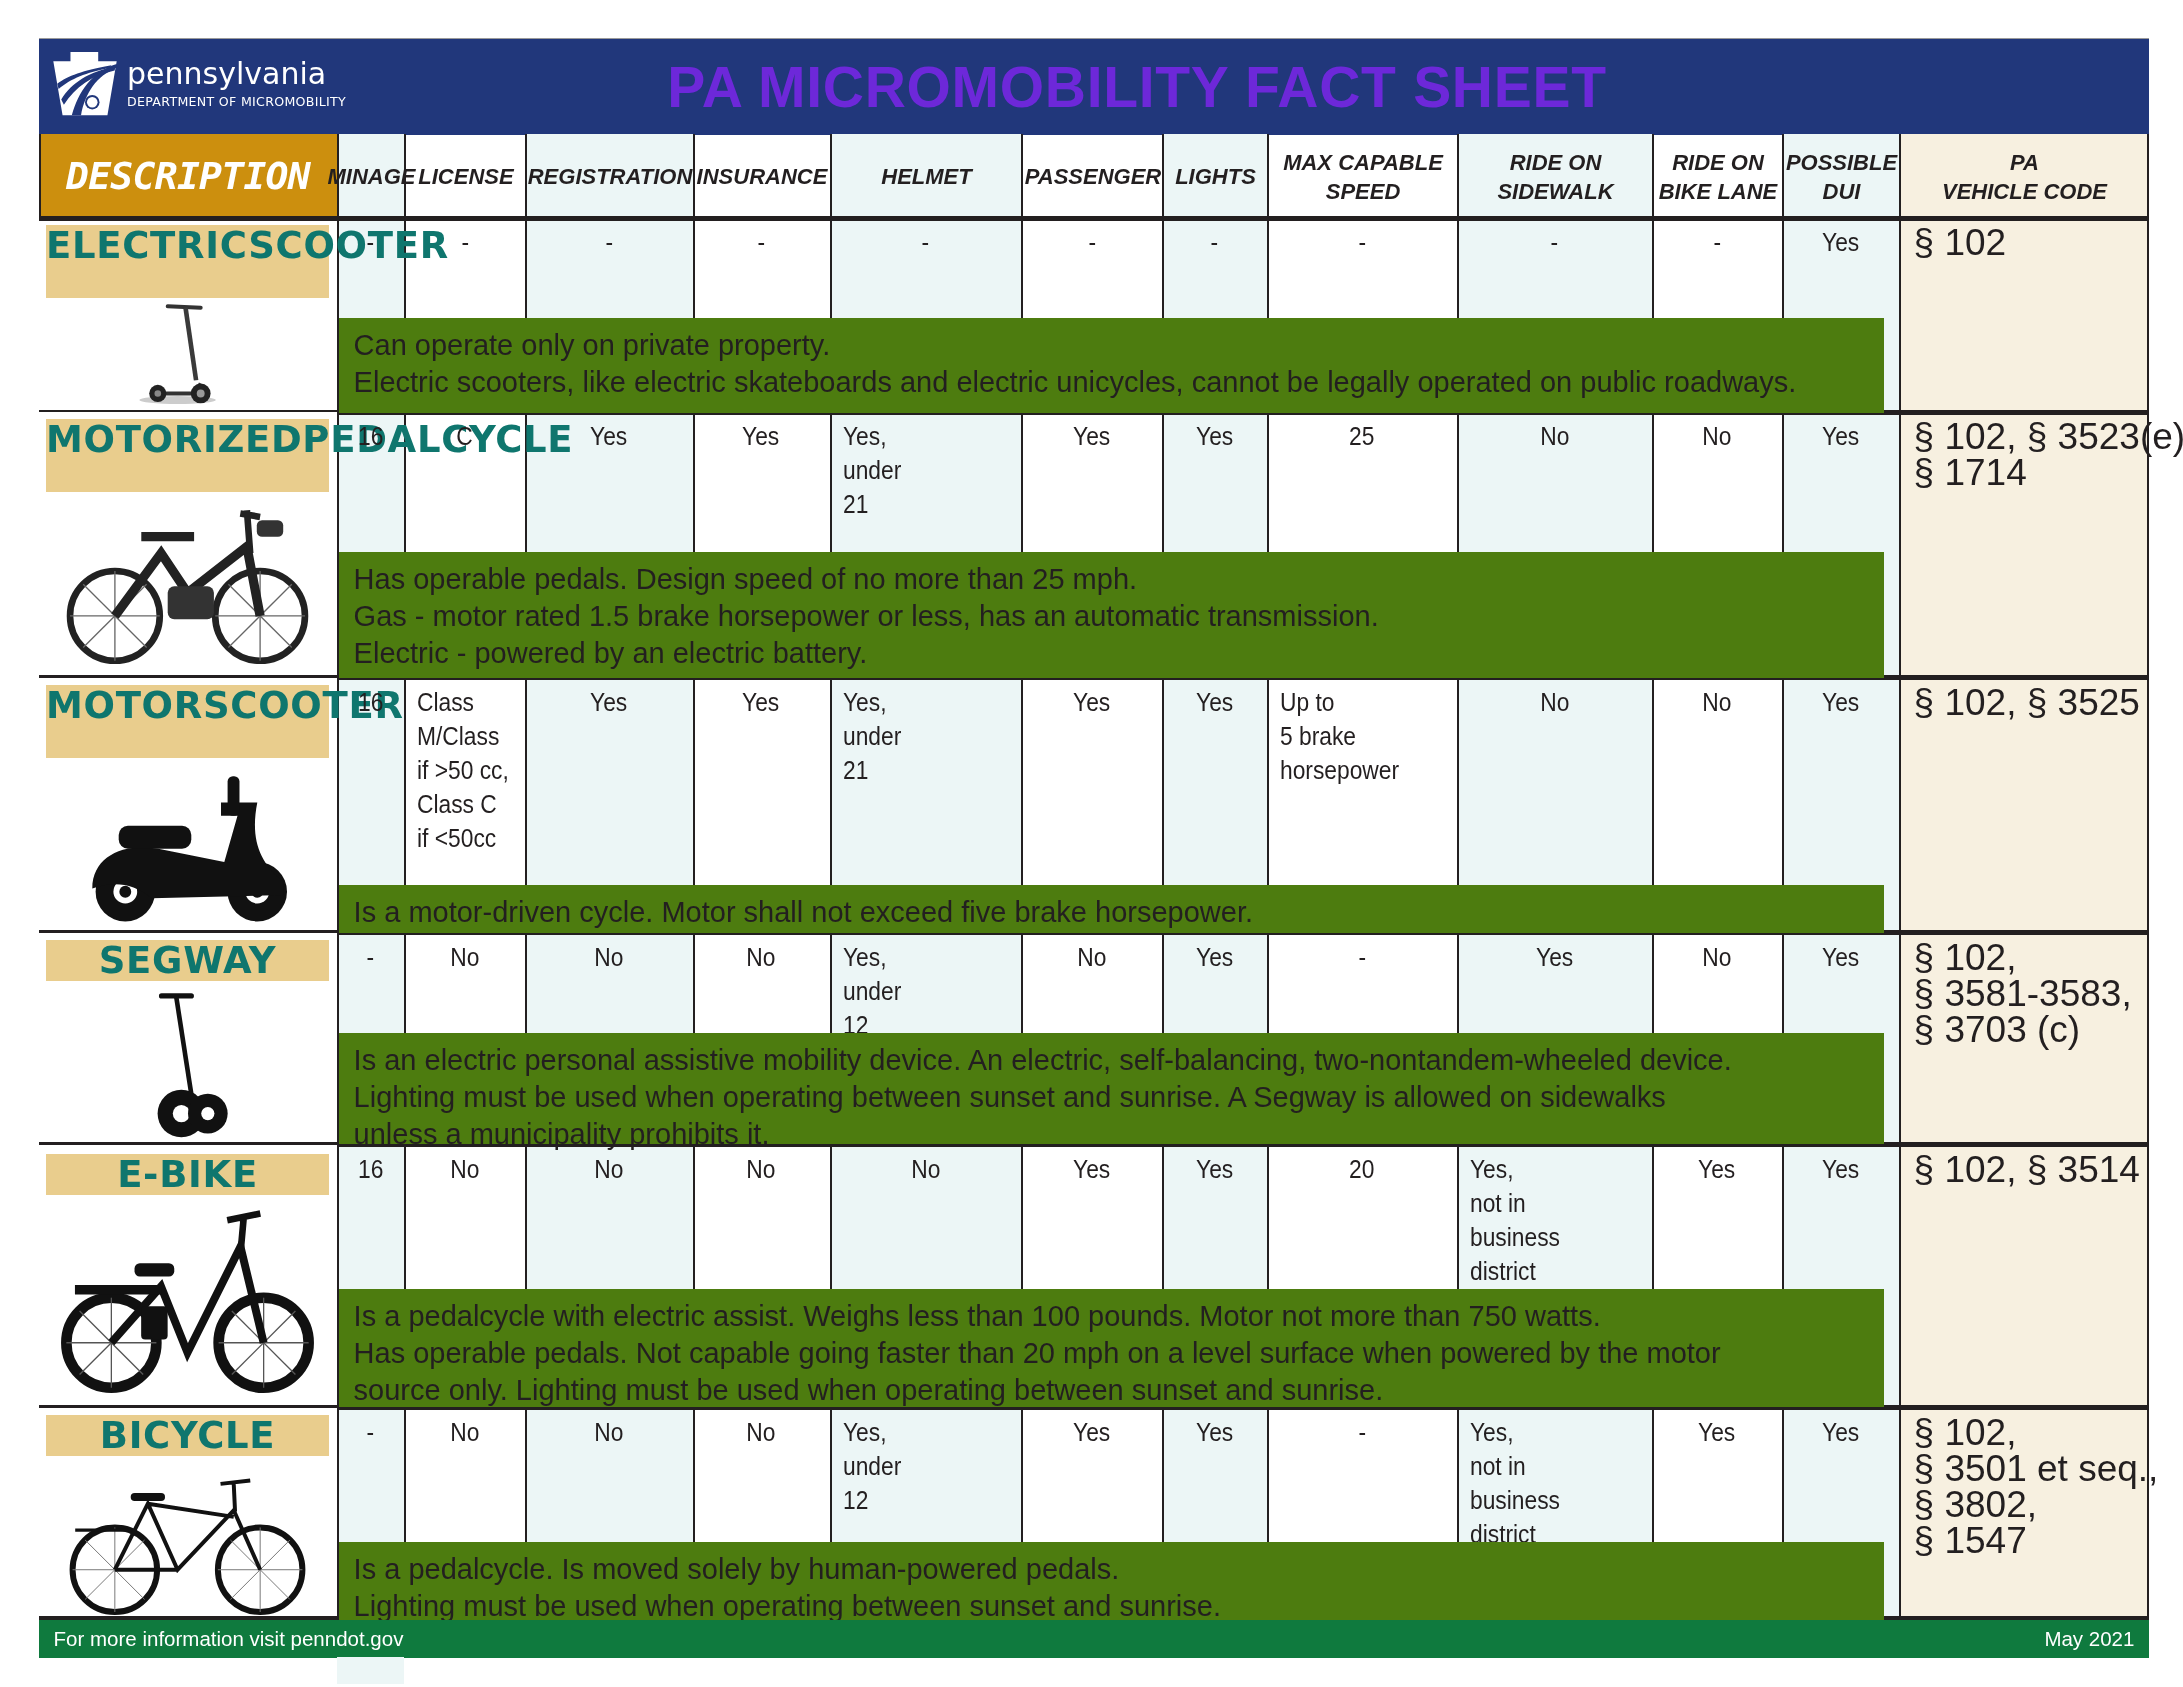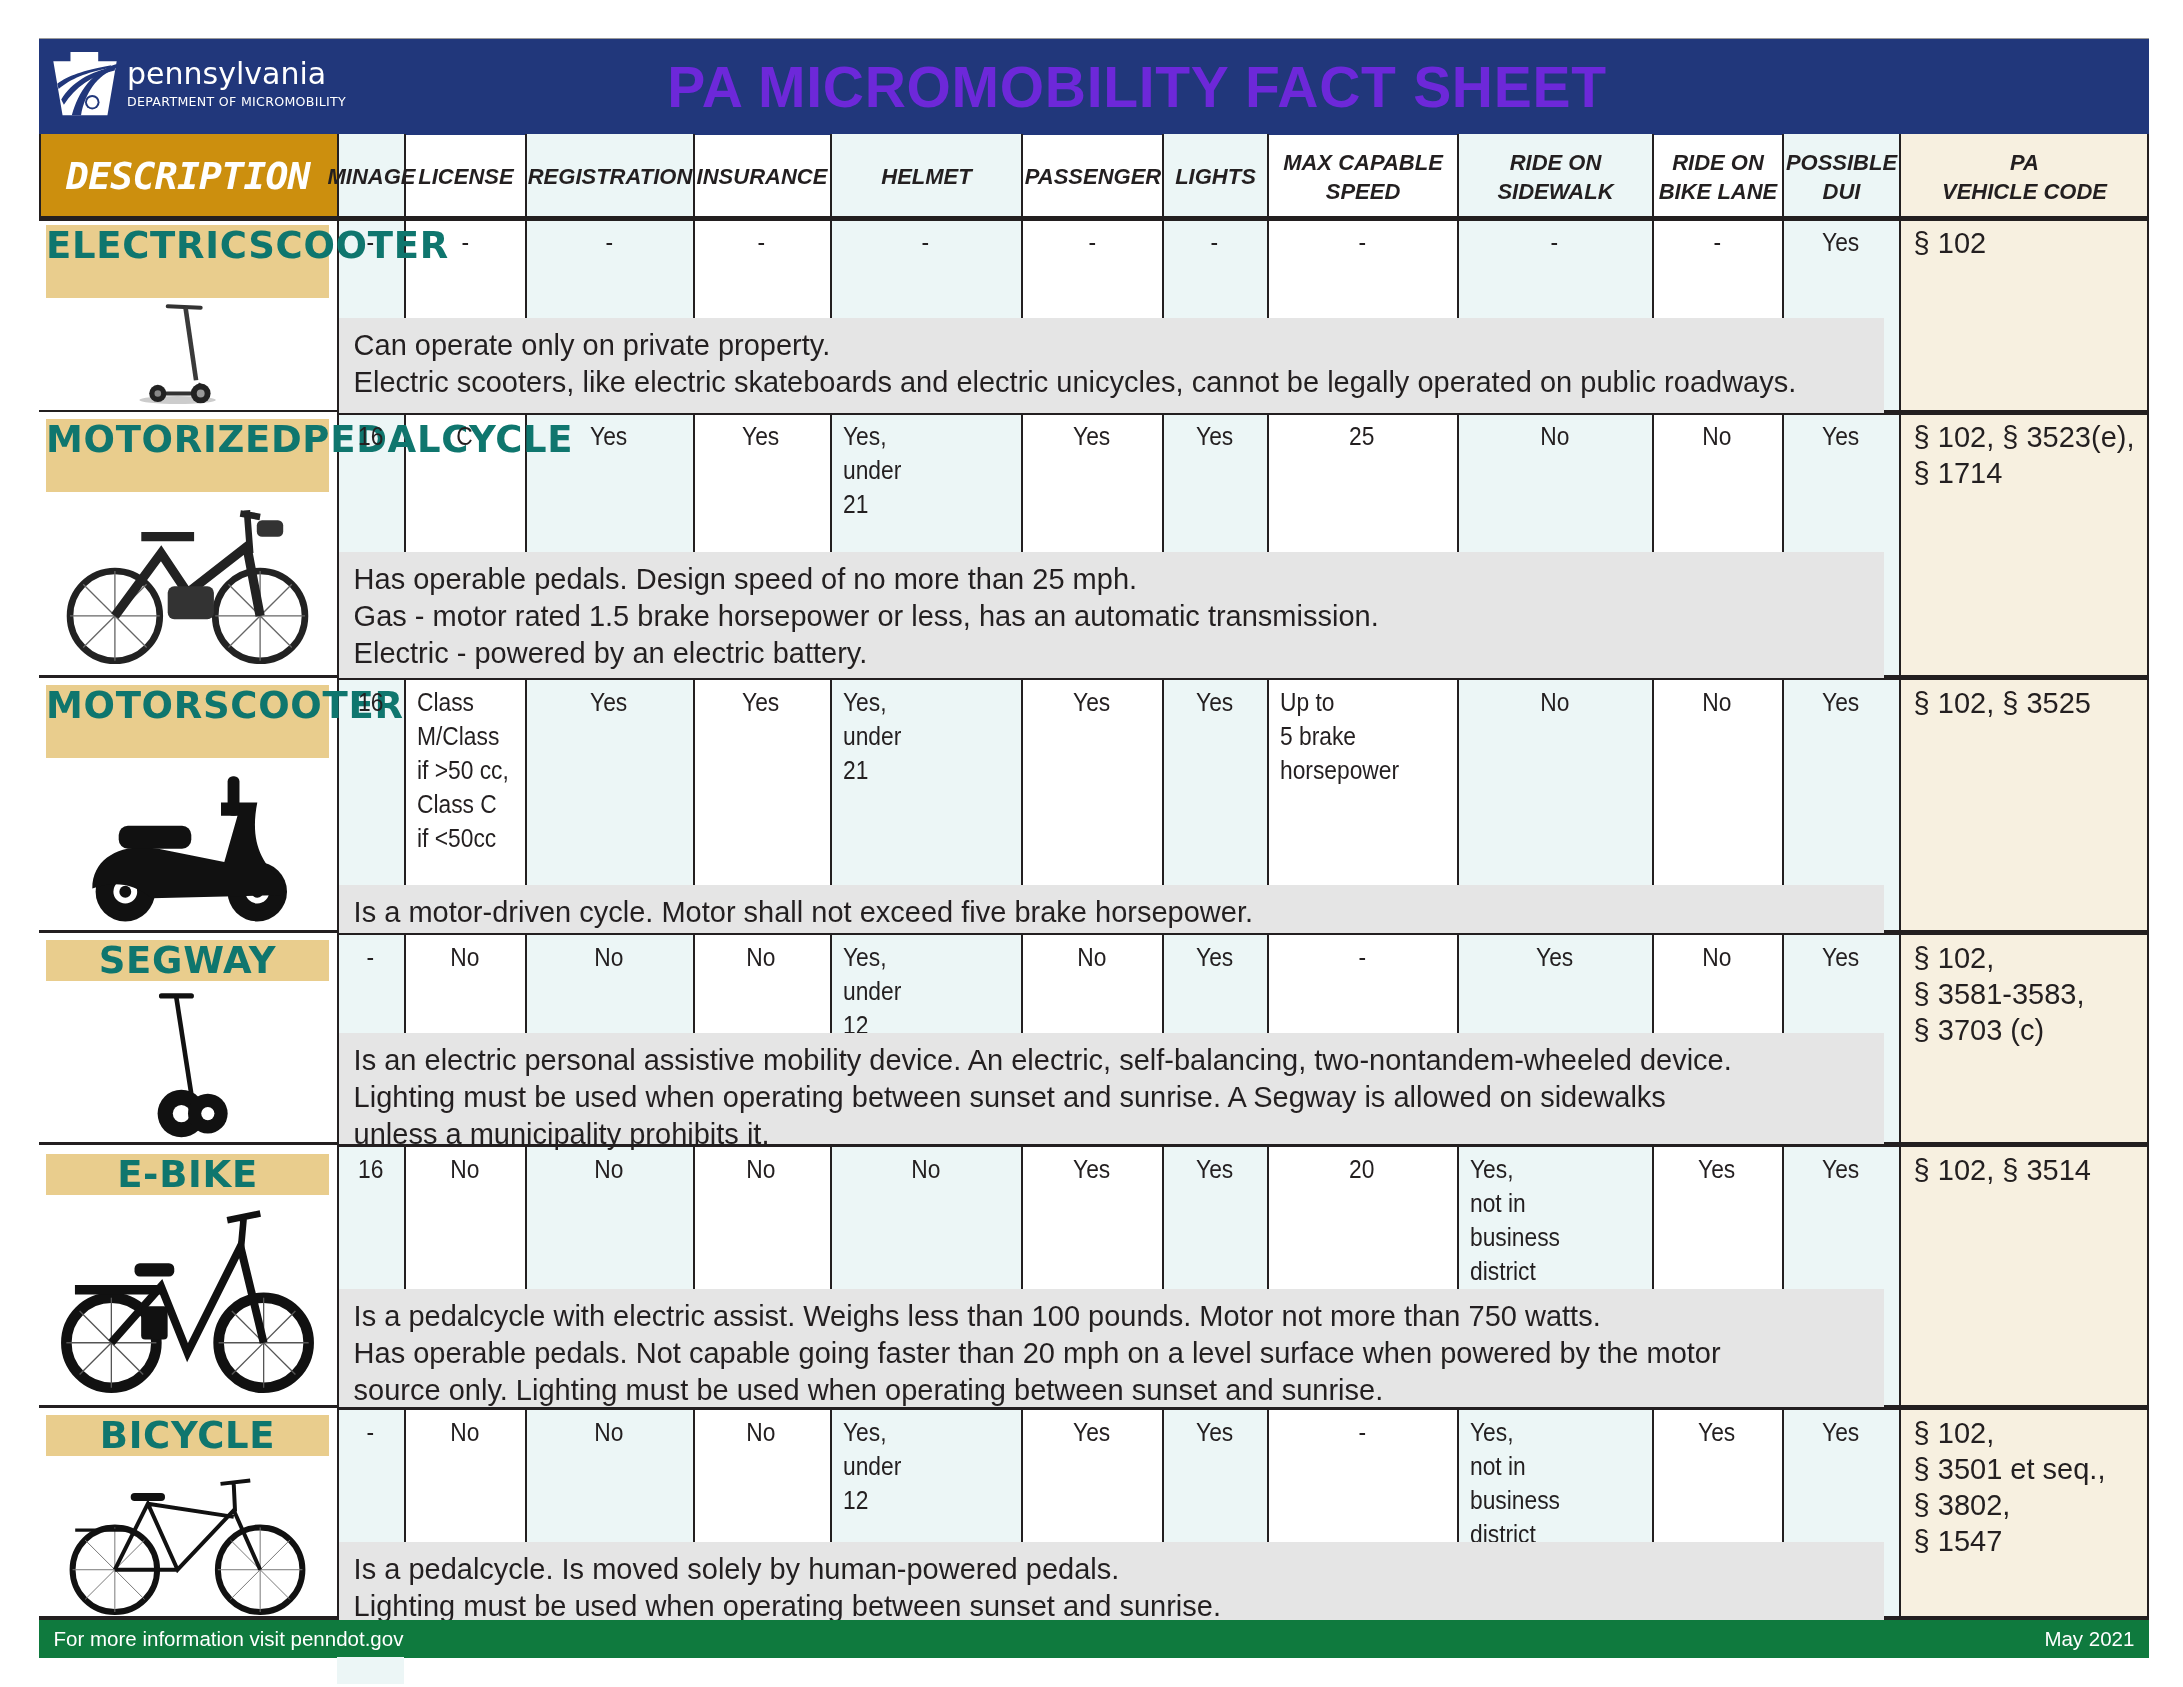--- a/index.html
+++ b/index.html
@@ -20,24 +20,24 @@
   .cream { background: #f7f0e0; }
   .white { background: #ffffff; }
 
   .hline { left: 39px; width: 2110px; height: 5.3px; background: #231f20; }
   .vline { width: 2px; background: #231f20; }
 
   .cell { display: flex; flex-direction: column; align-items: center; font-size: 26.5px; line-height: 34px; padding-top: 6.6px; }
   .cell.left { align-items: flex-start; padding-left: 13.2px; }
   .cell span { display: block; transform: scaleX(0.86); transform-origin: left top; white-space: nowrap; }
   .cell.center span { transform-origin: center top; }
-  .code { font-size: 29px; line-height: 36px; padding: 6.6px 0 0 14.6px; }
+  .code { font-size: 37px; line-height: 36px; padding: 6.6px 0 0 14.6px; }
   .code span { display: block; white-space: nowrap; }
 
-  .band { left: 339px; width: 1545px; background: #e5e5e5; font-size: 29px; line-height: 37px; padding: 9.3px 0 0 14.6px; }
+  .band { left: 339px; width: 1545px; background: #4d7c0f; font-size: 29px; line-height: 37px; padding: 9.3px 0 0 14.6px; }
   .band span { display: block; white-space: nowrap; }
 
   .name-tag { left: 46px; width: 283px; background: #e9cd8d; color: #0f766e; font-family: "DejaVu Sans", sans-serif; font-weight: bold; text-align: center; font-size: 37px; line-height: 36px; padding: 2.6px 0; letter-spacing: 0.7px; }
   .pic { left: 46px; width: 283px; display: flex; align-items: center; justify-content: center; }
 
   .footer { left: 39px; top: 1620px; width: 2110px; height: 38px; background: #0f7a3e; color: #fff; font-size: 20.5px; display: flex; align-items: center; justify-content: space-between; padding: 0 14.6px; }
   .stub { left: 337px; top: 1657px; width: 67px; height: 26.5px; background: #ecf6f6; }
 </style>
 </head>
 <body>

